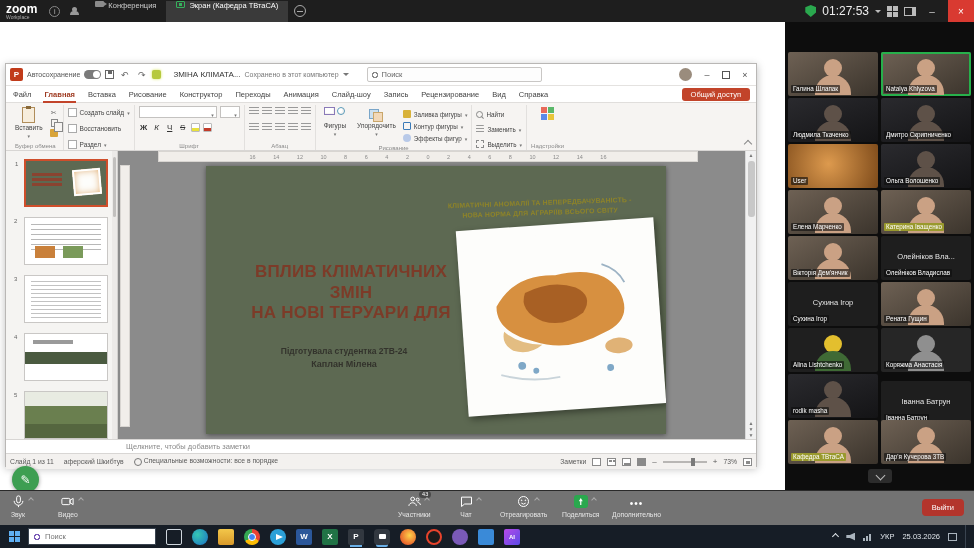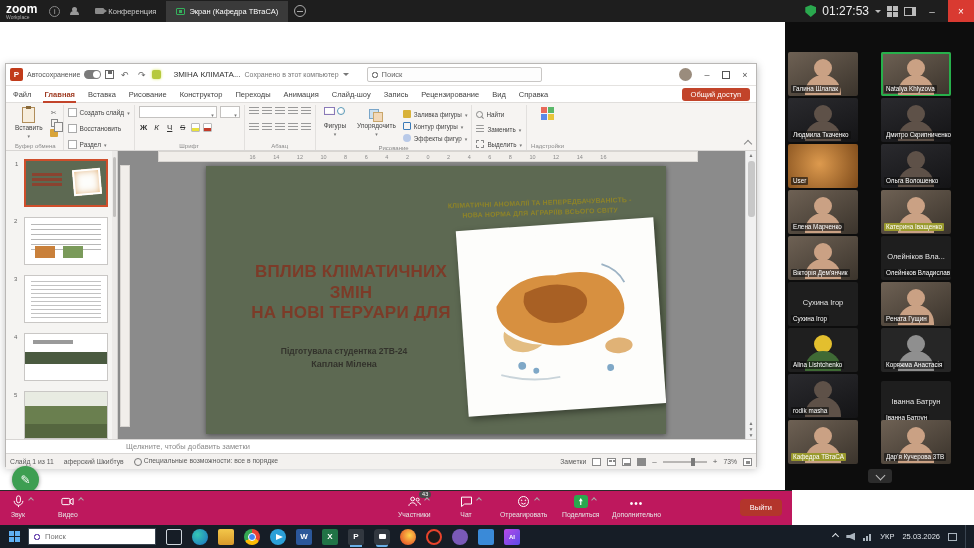--- a/index.html
+++ b/index.html
@@ -9,21 +9,21 @@
 
 .topbar{position:absolute;top:0;left:0;width:974px;height:22px;background:#1e1e1e;display:flex;align-items:center;color:#ddd;z-index:50;}
 .brand{display:flex;flex-direction:column;line-height:1;margin:0 8px 0 6px;}
 .brand .b1{font-size:12px;font-weight:bold;color:#fff;}
 .brand .b2{font-size:5px;color:#aaa;}
 .tb-ic{width:13px;height:13px;margin:0 4px;border-radius:3px;display:flex;align-items:center;justify-content:center;font-size:8px;color:#bbb;}
 .info-ic{border:1px solid #888;border-radius:50%;width:11px;height:11px;font-size:7px;}
 .info-ic::before{content:"i";}
 .person-ic::before{content:"";width:5px;height:5px;border-radius:50%;background:#999;display:block;margin-bottom:-1px;}
 .person-ic::after{content:"";width:9px;height:4px;border-radius:4px 4px 0 0;background:#999;display:block;}
-.tb-tab{display:flex;align-items:center;gap:4px;height:21px;padding:0 10px;font-size:7.5px;color:#ccc;}
+.tb-tab{display:flex;gap:4px;height:21px;padding:0 10px;font-size:7.5px;color:#ccc;}
 .tb-tab .cam{width:9px;height:6px;background:#8a8a8a;border-radius:1px;position:relative;}
 .tb-tab .cam::after{content:"";position:absolute;right:-3px;top:1px;border-left:3px solid #8a8a8a;border-top:2px solid transparent;border-bottom:2px solid transparent;}
 .tb-tab.active{background:#3a3a3a;color:#fff;}
 .tb-tab .scr{width:9px;height:7px;border:1px solid #35b15c;border-radius:1px;position:relative;}
 .tb-tab .scr::after{content:"";position:absolute;left:2px;top:1px;width:3px;height:3px;background:#35b15c;}
 .stop-share{width:12px;height:12px;border:1px solid #aaa;border-radius:50%;margin-left:6px;position:relative;}
 .stop-share::after{content:"";position:absolute;left:2px;top:5px;width:6px;height:1px;background:#aaa;}
 .tb-right{margin-left:auto;display:flex;align-items:center;gap:6px;padding-right:0;}
 .shield{width:11px;height:12px;background:#2aa84e;clip-path:polygon(50% 0,100% 18%,100% 60%,50% 100%,0 60%,0 18%);position:relative;}
 .timer{font-size:12px;color:#eee;}
@@ -178,42 +178,42 @@
 .zminus::after{content:"–";font-size:8px;}
 .zplus::after{content:"+";font-size:8px;}
 .fit-ic{width:9px;height:8px;border:1px solid #8a8a8a;background:linear-gradient(#8a8a8a,#8a8a8a) 2px 2px/4px 3px no-repeat,#fff;}
 
 
 .annotate{position:absolute;left:12px;top:444px;width:27px;height:27px;border-radius:50%;background:#3d9e52;box-shadow:0 1px 4px rgba(0,0,0,.4);display:flex;align-items:center;justify-content:center;color:#fff;font-size:12px;}
 .annotate::after{content:"✎";}
 
 
 .sidebar{position:absolute;left:785px;top:0;width:189px;height:468px;background:#0d0d0d;}
-.tile{position:absolute;width:70px;height:44px;border-radius:2px;overflow:hidden;background:#242424;}
+.tile{position:absolute;width:90px;height:44px;border-radius:2px;overflow:hidden;background:#242424;}
 .tile .sil{position:absolute;left:50%;top:7px;width:18px;height:18px;margin-left:-9px;border-radius:50%;background:#caa184;}
 .tile .sil::after{content:"";position:absolute;top:16px;left:50%;width:36px;height:20px;margin-left:-18px;border-radius:18px 18px 0 0;background:inherit;}
 .ph-a{background:linear-gradient(150deg,#6e6154,#3b342c);}
 .ph-b{background:linear-gradient(160deg,#2a2a2e,#141416);}
 .ph-b .sil{background:#5e5148;}
 .ph-c{background:radial-gradient(circle at 45% 45%,#dd9a4e,#7d4a1a);}
 .ph-d{background:#262626;}
 .ph-d .sil{background:#8f8f8f;}
 .ph-e{background:#1f1f1f;}
 .ph-e .sil{background:#e3bf2e;}
 .ph-e .sil::after{background:#3f6a35;}
 .name-tile{background:#1e1e1e;}
 .pcenter{position:absolute;top:50%;left:0;right:0;transform:translateY(-65%);text-align:center;font-size:7.5px;color:#e4e4e4;}
 .pname{position:absolute;left:3px;bottom:3px;max-width:84px;font-size:6.3px;line-height:8px;color:#fff;background:rgba(15,15,15,.62);padding:0 2px;border-radius:1px;white-space:nowrap;overflow:hidden;}
 .tile.active{outline:2px solid #27b04b;outline-offset:-2px;}
 .tile.hl .pname{background:#99992d;}
 .more-participants{position:absolute;left:83px;top:447px;width:24px;height:14px;background:#2c2c2c;border-radius:3px;}
 .more-participants::after{content:"";position:absolute;left:9px;top:3px;width:6px;height:6px;border-right:1px solid #bbb;border-bottom:1px solid #bbb;transform:rotate(45deg);}
 
 
-.ztoolbar{position:absolute;top:490px;left:0;width:792px;height:35px;background:#be185d;border-top:1px solid #2a2a2a;}
+.ztoolbar{position:absolute;top:490px;left:0;width:974px;height:35px;background:#737373;border-top:1px solid #2a2a2a;}
 .zbtn{position:absolute;top:3px;display:flex;flex-direction:column;align-items:center;gap:2px;color:#e6e6e6;font-size:6.8px;white-space:nowrap;}
 .zicon{position:relative;width:16px;height:15px;display:flex;align-items:center;justify-content:center;}
 .zicon svg{width:15px;height:15px;stroke:#fff;fill:none;stroke-width:1.6;}
 .zchev{position:absolute;right:-7px;top:4px;width:4px;height:4px;border-left:1px solid #aaa;border-top:1px solid #aaa;transform:rotate(45deg);}
 .badge{position:absolute;top:-3px;right:-9px;background:#4a4a4a;color:#fff;font-size:5.5px;font-style:normal;padding:0 3px;border-radius:5px;line-height:7px;}
 .share-ic{background:#2aa84e;border-radius:3px;width:14px;height:13px;position:relative;}
 .share-ic::after{content:"";position:absolute;left:5px;top:3px;width:4px;height:7px;background:#fff;clip-path:polygon(50% 0,100% 45%,65% 45%,65% 100%,35% 100%,35% 45%,0 45%);}
 .more-ic{color:#fff;font-size:10px;letter-spacing:1px;line-height:10px;}
 .more-ic::after{content:"•••";}
 .leave-btn{position:absolute;right:10px;top:8px;background:#b3352c;color:#fff;font-size:7.5px;padding:4px 10px;border-radius:4px;}

